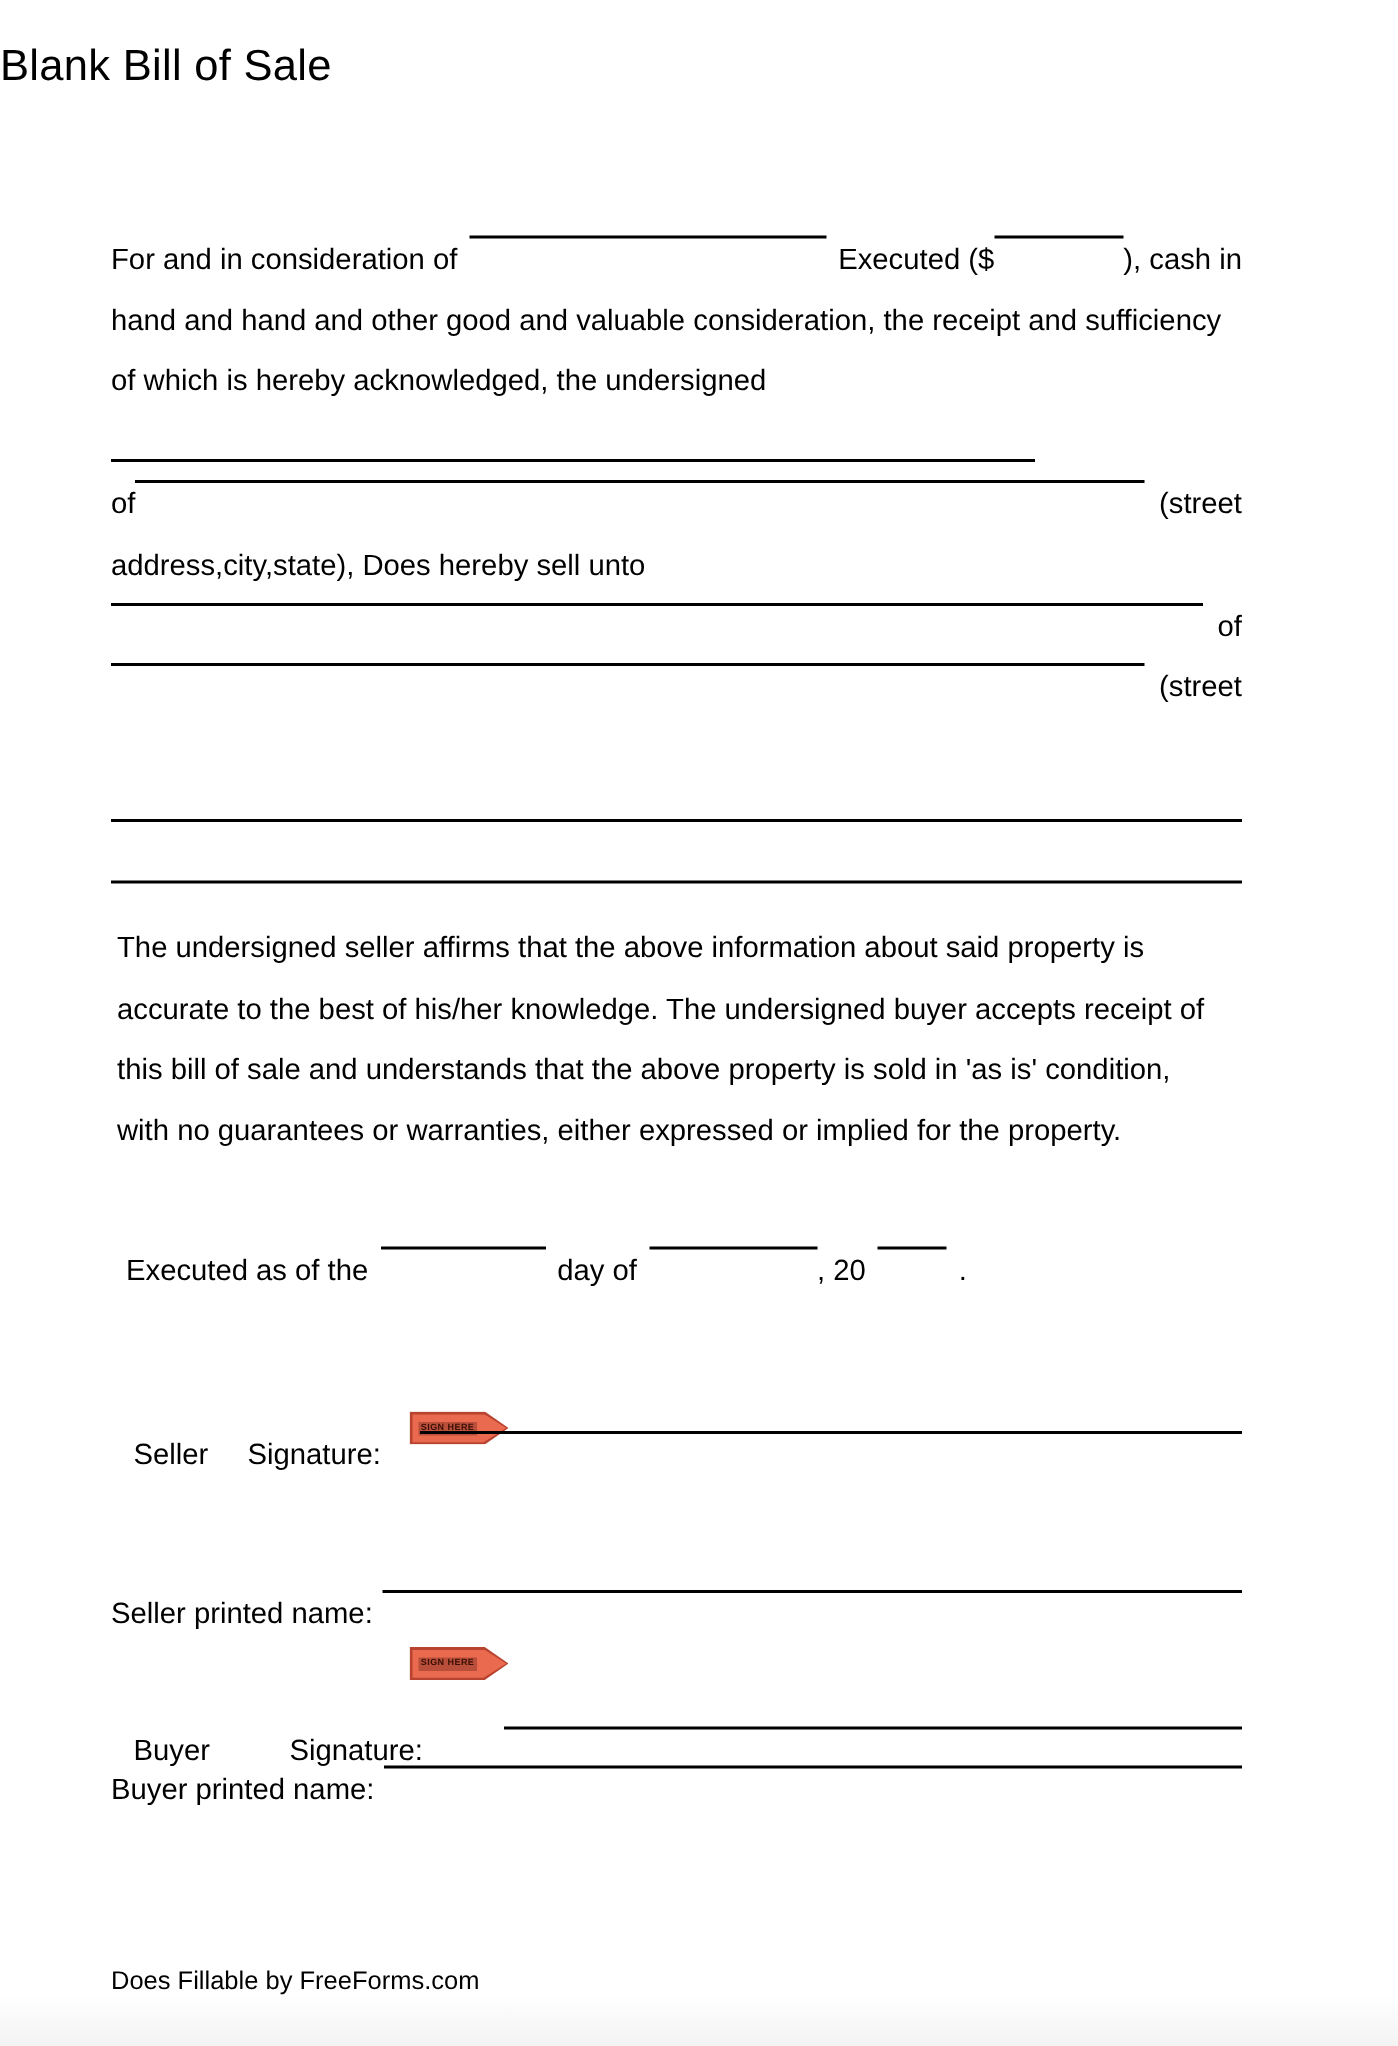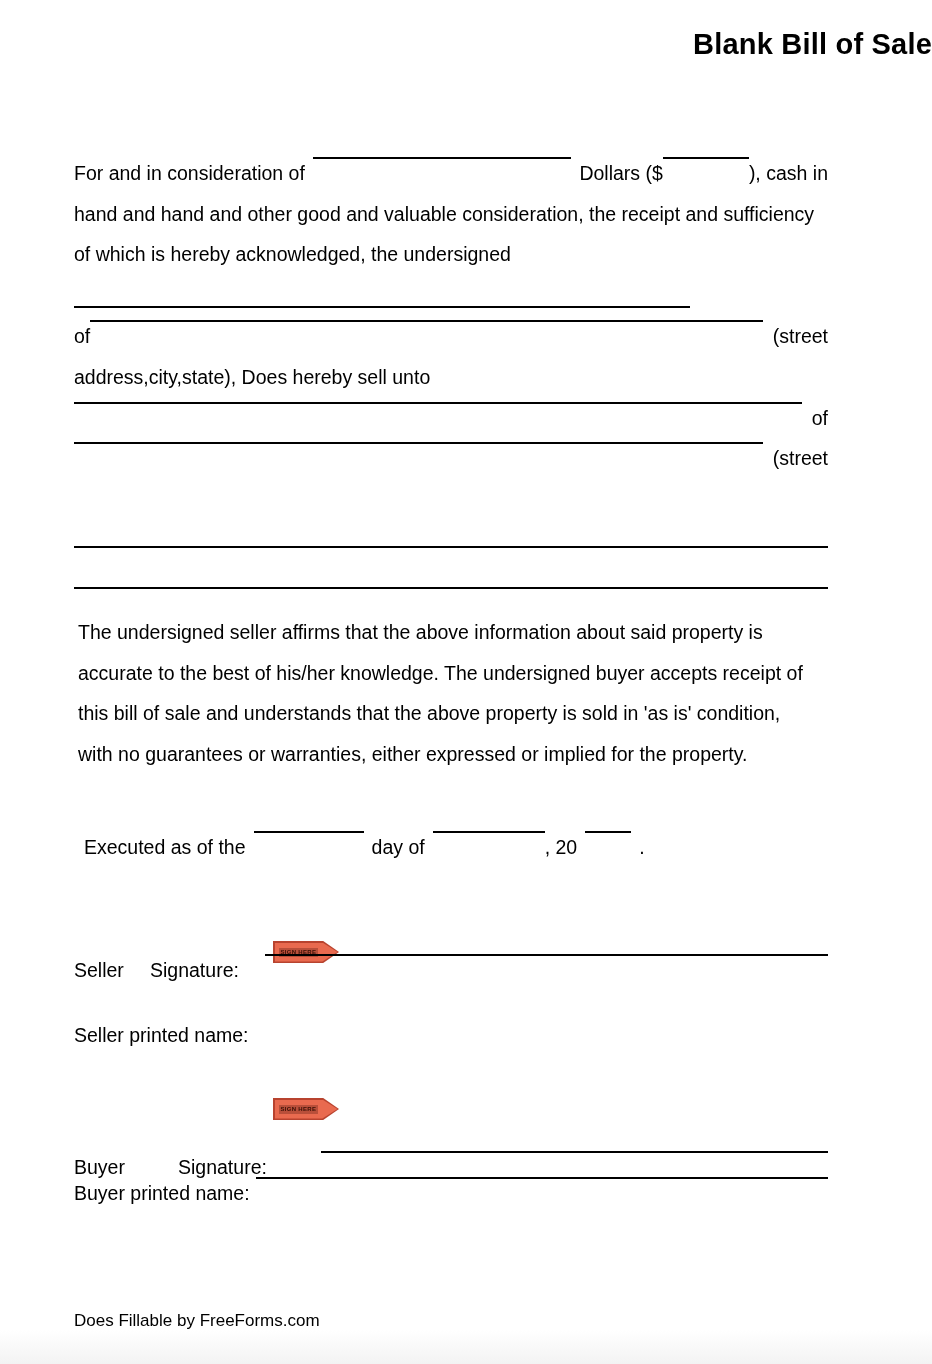--- a/index.html
+++ b/index.html
@@ -9,23 +9,23 @@
     height: 1364px;
     background: #ffffff;
     font-family: "Liberation Sans", sans-serif;
     font-size: 19.5px;
     color: #000000;
     overflow: hidden;
   }
   .title {
     position: absolute;
     left: 0; right: 0; top: 28px;
-    text-align: right;
+    text-align: left;
     font-size: 29px;
-    font-weight: bold;
+    font-weight: normal;
     letter-spacing: 0.2px;
   }
   .row {
     position: absolute;
     left: 74px;
     width: 754px;
     height: 41px;
     line-height: 41px;
     display: flex;
     align-items: flex-start;
@@ -45,21 +45,21 @@
   .flex1 { flex: 1; }
   .w86  { width: 86px; }
   .w110 { width: 110px; }
   .w112 { width: 112px; }
   .w46  { width: 46px; }
   .ml6  { margin-left: 6px; }
   .ml8  { margin-left: 8px; }
   .ml26 { margin-left: 26px; }
   .mr8  { margin-right: 8px; }
   .mr10 { margin-right: 10px; }
-  .party-name { display: inline-block; width: 76px; }
+  .party-name { display: inline-block; width: 76px; margin-left: 15px; }
   .sign-tag {
     position: absolute;
     width: 66px;
     height: 22px;
     background: var(--tag-border, #b8432f);
     -webkit-clip-path: polygon(0 0, 76% 0, 100% 50%, 76% 100%, 0 100%);
     clip-path: polygon(0 0, 76% 0, 100% 50%, 76% 100%, 0 100%);
   }
   .sign-tag-body {
     position: absolute;
@@ -98,21 +98,21 @@
 </head>
 <body>
 
 <div class="page">
 
   <div class="title">Blank Bill of Sale</div>
 
   <div class="row" style="top:153px;padding-right:36px;">
     <span>For and in consideration of</span>
     <span class="blank flex1 ml8 mr8"></span>
-    <span>Dollars ($</span>
+    <span>Executed ($</span>
     <span class="blank w86"></span>
     <span>), cash in</span>
   </div>
   <div class="row" style="top:194px;">
     <span>hand and hand and other good and valuable consideration, the receipt and sufficiency</span>
   </div>
   <div class="row" style="top:234px;">
     <span>of which is hereby acknowledged, the undersigned</span>
   </div>
 
@@ -167,21 +167,21 @@
   <div class="sign-tag" style="left:273px;top:941px;">
     <div class="sign-tag-body">
       <span class="sign-tag-text">SIGN HERE</span>
     </div>
   </div>
   <div class="row" style="top:950px;">
     <span class="party-name">Seller</span>
     <span>Signature:</span>
     <span class="blank flex1 ml26"></span>
   </div>
-  <div class="row" style="top:1015px;padding-right:28px;flex-direction:column;">
+  <div class="row" style="top:1056px;padding-right:28px;">
     <span>Seller printed name:</span>
     <span class="blank flex1 ml6"></span>
   </div>
 
   <div class="sign-tag" style="left:273px;top:1098px;">
     <div class="sign-tag-body">
       <span class="sign-tag-text">SIGN HERE</span>
     </div>
   </div>
   <div class="row" style="top:1147px;gap:28px;">

